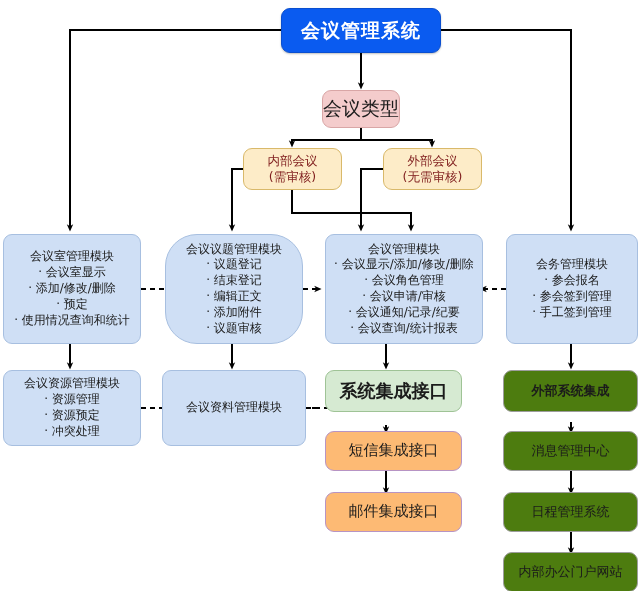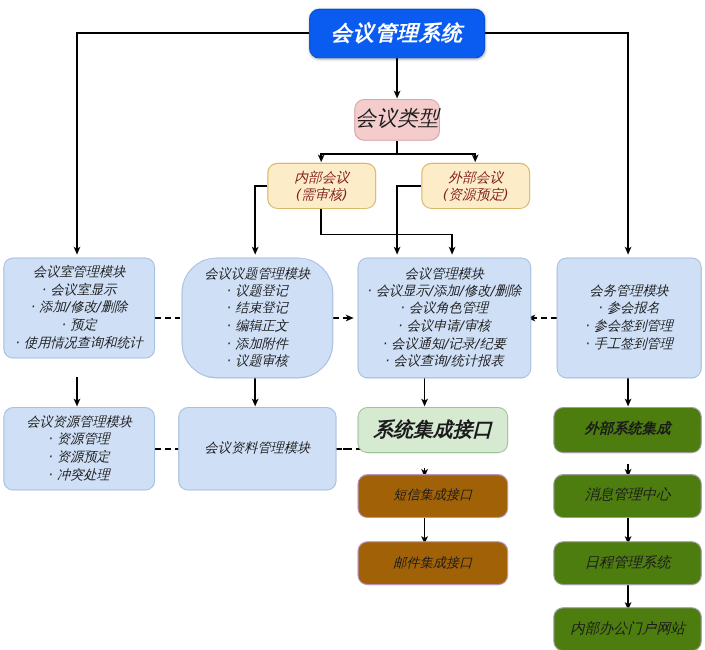--- a/index.html
+++ b/index.html
@@ -16,21 +16,20 @@
     position:absolute;
     box-sizing:border-box;
     display:flex;
     flex-direction:column;
     align-items:center;
     justify-content:center;
     border-radius:9px;
     text-align:center;
     line-height:1.32;
     z-index:3;
-    font-style:italic;
   }
   .node .ttl{display:block;white-space:nowrap;}
   .node .li{display:block;white-space:nowrap;}
 
   
   .n-root{
     background:#0a5bf0;
     border:1px solid #0a4fd0;
     color:#ffffff;
     font-weight:bold;
@@ -57,24 +56,24 @@
     font-size:12px;
   }
   .n-green{
     background:#d6ead2;
     border:1px solid #9fc396;
     color:#1b1b1b;
     font-size:18px;
     font-weight:bold;
   }
   .n-purple{
-    background:#a16207;
+    background:#fdba74;
     border:1px solid #b794c4;
     color:#1b1b1b;
-    font-size:12px;
+    font-size:15px;
   }
   .n-gray{
     background:#4d7c0f;
     border:1px solid #9d9d9d;
     color:#1b1b1b;
     font-size:13px;
   }
   .n-gray.bold{font-weight:bold;}
   .n-blue .ttl{margin-bottom:0px;}
 </style>
@@ -138,24 +137,24 @@
     <span class="ttl">会议类型</span>
   </div>
 
   <div class="node n-cream" style="left:243px;top:148px;width:99px;height:42px;">
     <span class="li">内部会议</span>
     <span class="li">(需审核)</span>
   </div>
 
   <div class="node n-cream" style="left:383px;top:148px;width:99px;height:42px;">
     <span class="li">外部会议</span>
-    <span class="li">(资源预定)</span>
-  </div>
-
-  <div class="node n-blue" style="left:3px;top:234px;width:138px;height:92px;">
+    <span class="li">(无需审核)</span>
+  </div>
+
+  <div class="node n-blue" style="left:3px;top:234px;width:138px;height:110px;">
     <span class="ttl">会议室管理模块</span>
     <span class="li">· 会议室显示</span>
     <span class="li">· 添加/修改/删除</span>
     <span class="li">· 预定</span>
     <span class="li">· 使用情况查询和统计</span>
   </div>
 
   <div class="node n-blue" style="left:165px;top:234px;width:138px;height:110px;border-radius:32px;">
     <span class="ttl">会议议题管理模块</span>
     <span class="li">· 议题登记</span>

